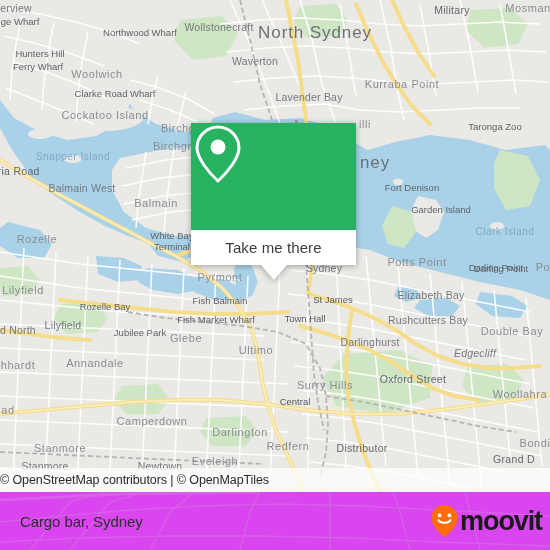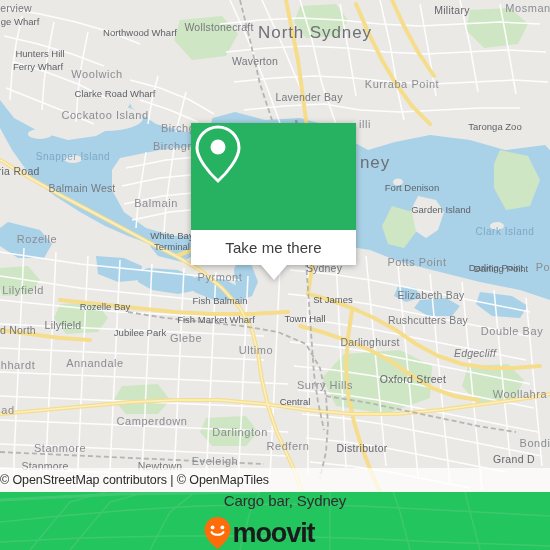--- a/index.html
+++ b/index.html
@@ -73,34 +73,33 @@
     background: rgba(255,255,255,.72);
   }
   #attribution span {
     font-size: 12.5px; color: #2b2b2b; letter-spacing: -.1px;
   }
 
   
   #footer {
     position: absolute; left: 0; top: 492px;
     width: 550px; height: 58px;
-    background: #22c55e;
+    background: #d946ef;
     display: flex; align-items: center;
     justify-content: space-between;
     overflow: hidden;
-    flex-direction: column;
   }
   #footer-wm { position: absolute; left:0; top:0; opacity:.16; }
   #place-title {
     position: relative;
     font-size: 15px; color: #2e2e2e; padding-left: 20px; letter-spacing: -.1px;
   }
   #brand {
     position: relative;
-    display: flex; align-items: center; padding-right: 33px;
+    display: flex; align-items: center; padding-right: 8px;
   }
   #brand-name {
     font-size: 27px; font-weight: bold; color: #1b1b1b;
     letter-spacing: -1.1px; margin-left: 1px;
   }
 </style>
 </head>
 <body>
 
 <div id="app">

